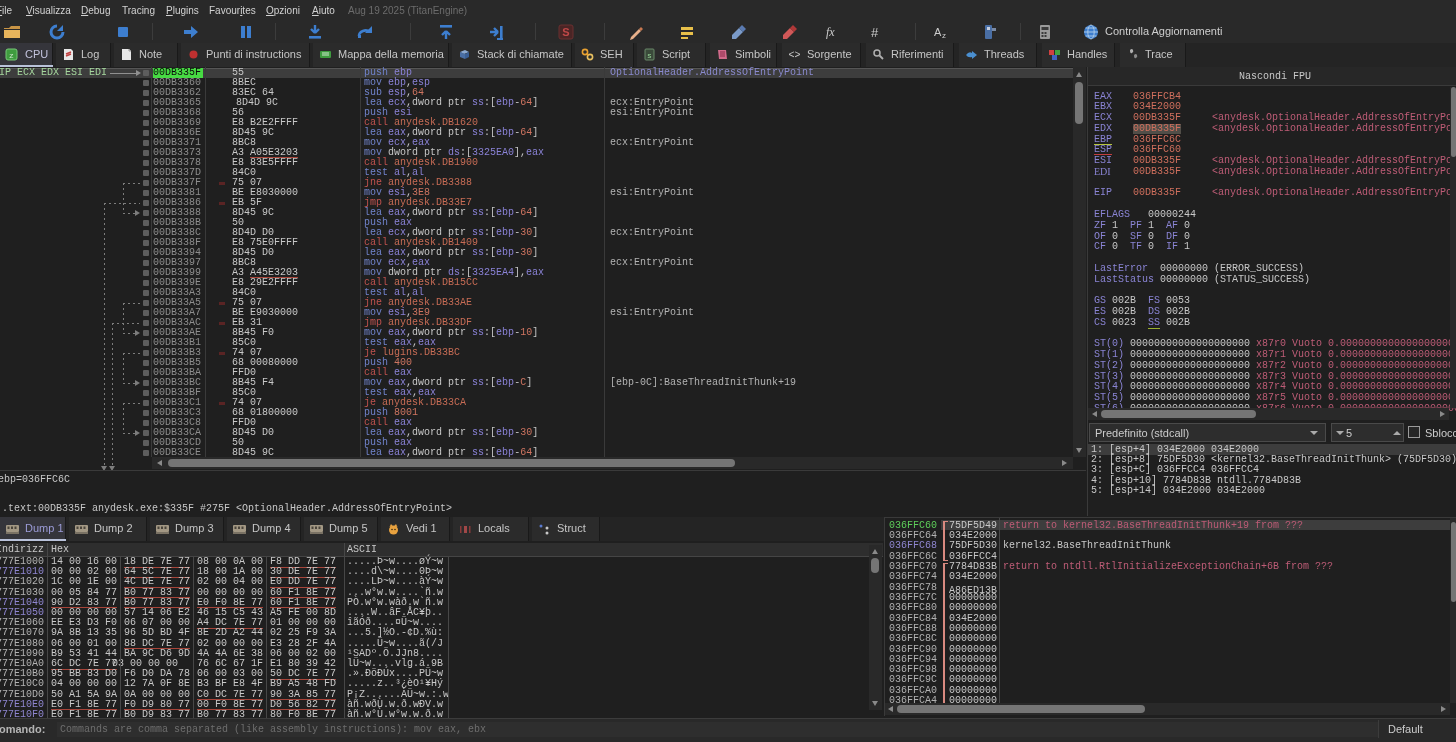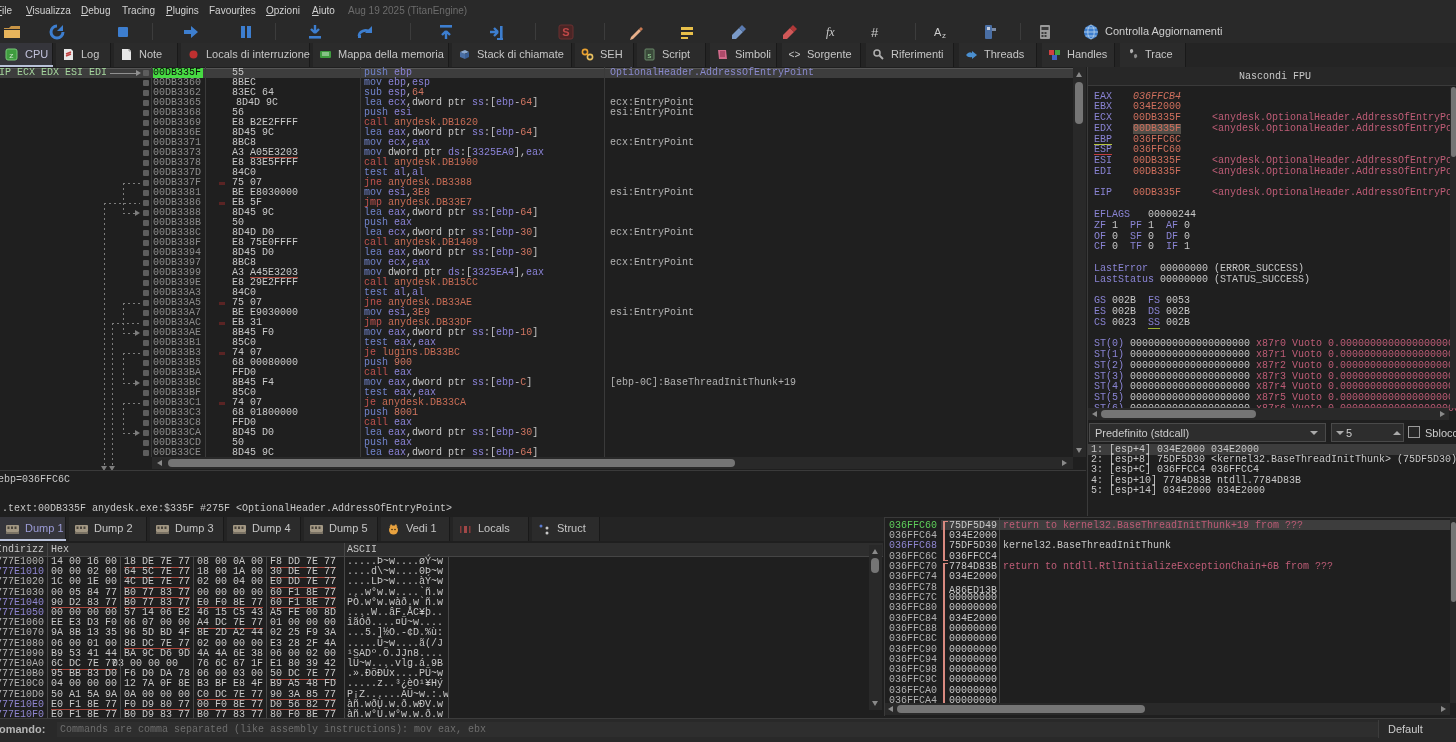--- a/index.html
+++ b/index.html
@@ -146,21 +146,21 @@
       <svg class="abs" style="left:6px;top:5px" width="13" height="13" viewBox="0 0 13 13">
         <path d="M2 1 h7 l2 2 v9 h-9z" fill="#e8e8e8"></path>
         <path d="M9 1 v2 h2" fill="none" stroke="#999"></path>
       </svg>
       <span class="tablbl" style="left:25px;color:#c6c6c6">Note</span>
     </div>
     <div class="tab" style="left:181px;width:129px;background:#2b2b2b">
       <svg class="abs" style="left:6px;top:5px" width="13" height="13" viewBox="0 0 13 13">
         <circle cx="6.5" cy="6.5" r="4" fill="#c03030"></circle>
       </svg>
-      <span class="tablbl" style="left:25px;color:#c6c6c6">Locals di interruzione</span>
+      <span class="tablbl" style="left:25px;color:#c6c6c6">Punti di instructions</span>
     </div>
     <div class="tab" style="left:313px;width:136px;background:#2b2b2b">
       <svg class="abs" style="left:6px;top:5px" width="13" height="13" viewBox="0 0 13 13">
         <rect x="1" y="3" width="11" height="7" rx="1" fill="#3f9b3f"></rect>
         <path d="M3 5 h7 M3 7 h7" stroke="#cde8cd" stroke-width="1"></path>
       </svg>
       <span class="tablbl" style="left:25px;color:#c6c6c6">Mappa della memoria</span>
     </div>
     <div class="tab" style="left:452px;width:120px;background:#2b2b2b">
       <svg class="abs" style="left:6px;top:5px" width="13" height="13" viewBox="0 0 13 13">
@@ -349,21 +349,21 @@
     <div class="row gy" style="left:153px;top:271px">00DB33B1</div>
     <div class="row w" style="left:232px;top:271px">85C0</div>
     <div class="row" style="left:364px;top:271px"><span class="mn">test</span><span class="pt"> </span><span class="rg">eax</span><span class="pt">,</span><span class="rg">eax</span></div>
     <div style="position:absolute;left:143px;top:283px;width:6px;height:6px;background:#5d5d5d;border-radius:1px"></div>
     <div class="row gy" style="left:153px;top:281px">00DB33B3</div>
     <div class="row w" style="left:232px;top:281px">74 07</div>
     <div class="row" style="left:364px;top:281px"><span class="red">je</span><span class="pt"> </span><span class="tgt">lugins.DB33BC</span></div>
     <div style="position:absolute;left:143px;top:293px;width:6px;height:6px;background:#5d5d5d;border-radius:1px"></div>
     <div class="row gy" style="left:153px;top:291px">00DB33B5</div>
     <div class="row w" style="left:232px;top:291px">68 00080000</div>
-    <div class="row" style="left:364px;top:291px"><span class="mn">push</span><span class="pt"> </span><span class="nm">900</span></div>
+    <div class="row" style="left:364px;top:291px"><span class="mn">push</span><span class="pt"> </span><span class="nm">400</span></div>
     <div style="position:absolute;left:143px;top:303px;width:6px;height:6px;background:#5d5d5d;border-radius:1px"></div>
     <div class="row gy" style="left:153px;top:301px">00DB33BA</div>
     <div class="row w" style="left:232px;top:301px">FFD0</div>
     <div class="row" style="left:364px;top:301px"><span class="red">call</span><span class="pt"> </span><span class="rg">eax</span></div>
     <div style="position:absolute;left:143px;top:313px;width:6px;height:6px;background:#5d5d5d;border-radius:1px"></div>
     <div class="row gy" style="left:153px;top:311px">00DB33BC</div>
     <div class="row w" style="left:232px;top:311px">8B45 F4</div>
     <div class="row" style="left:364px;top:311px"><span class="mn">mov</span><span class="pt"> </span><span class="rg">eax</span><span class="pt">,</span><span class="pt">dword ptr </span><span class="rg">ss</span><span class="pt">:[</span><span class="rg">ebp</span><span class="pt">-</span><span class="nm">C</span><span class="pt">]</span></div>
     <div class="row cmt" style="left:610px;top:311px">[ebp-0C]:BaseThreadInitThunk+19</div>
     <div style="position:absolute;left:143px;top:323px;width:6px;height:6px;background:#5d5d5d;border-radius:1px"></div>
@@ -440,37 +440,37 @@
     <div class="arr" style="left:1076px;top:381px;border-top:5px solid #8a8a8a;border-left:3px solid transparent;border-right:3px solid transparent"></div>
     <div class="sb-thumb" style="left:1075px;top:15px;width:8px;height:42px"></div>
   </div>
 <div style="position:absolute;left:0;top:470px;width:1086px;height:1px;background:#3a3a3a"></div>
 <div class="row" style="left:-2px;top:475px;color:#c8c8c8;">ebp=036FFC6C</div>
 <div class="row" style="left:2px;top:504px;color:#c8c8c8;">.text:00DB335F anydesk.exe:$335F #275F &lt;OptionalHeader.AddressOfEntryPoint&gt;</div>
 <div style="position:absolute;left:1087px;top:67px;width:369px;height:449px;overflow:hidden;background:#1f1f1f;border-left:1px solid #3a3a3a">
     <div style="position:absolute;left:0;top:0;width:369px;height:19px;background:#272727;border-bottom:1px solid #3a3a3a"></div>
     <div class="row w" style="left:151px;top:5px">Nascondi FPU</div>
     <div class="row regname" style="left:6px;top:24.5px;">EAX</div>
-    <div class="row regval" style="left:45px;top:24.5px;font-style:italic;">036FFCB4</div>
+    <div class="row regval" style="left:45px;top:24.5px;">036FFCB4</div>
     <div class="row regname" style="left:6px;top:35.3px;">EBX</div>
     <div class="row regval" style="left:45px;top:35.3px;">034E2000</div>
     <div class="row regname" style="left:6px;top:46.0px;">ECX</div>
     <div class="row regval" style="left:45px;top:46.0px;">00DB335F</div>
     <div class="row ann" style="left:124px;top:46.0px">&lt;anydesk.OptionalHeader.AddressOfEntryPoint&gt;</div>
     <div class="row regname" style="left:6px;top:56.8px;">EDX</div>
     <div class="row regval" style="left:45px;top:56.8px;background:#514e48;">00DB335F</div>
     <div class="row ann" style="left:124px;top:56.8px">&lt;anydesk.OptionalHeader.AddressOfEntryPoint&gt;</div>
     <div class="row regname" style="left:6px;top:67.6px;border-bottom:1px solid #b7c53d;">EBP</div>
     <div class="row regval" style="left:45px;top:67.6px;">036FFC6C</div>
     <div class="row regname" style="left:6px;top:78.3px;border-bottom:1px solid #c23d3d;">ESP</div>
     <div class="row regval" style="left:45px;top:78.3px;">036FFC60</div>
     <div class="row regname" style="left:6px;top:89.1px;">ESI</div>
     <div class="row regval" style="left:45px;top:89.1px;">00DB335F</div>
     <div class="row ann" style="left:124px;top:89.1px">&lt;anydesk.OptionalHeader.AddressOfEntryPoint&gt;</div>
-    <div class="row regname" style="left:6px;top:99.9px;">EDI</div>
+    <div class="row regname" style="left:6px;top:99.9px;font-family:Liberation Serif, serif;">EDI</div>
     <div class="row regval" style="left:45px;top:99.9px;">00DB335F</div>
     <div class="row ann" style="left:124px;top:99.9px">&lt;anydesk.OptionalHeader.AddressOfEntryPoint&gt;</div>
     <div class="row regname" style="left:6px;top:121.4px;">EIP</div>
     <div class="row regval" style="left:45px;top:121.4px;">00DB335F</div>
     <div class="row ann" style="left:124px;top:121.4px">&lt;anydesk.OptionalHeader.AddressOfEntryPoint&gt;</div>
     <div class="row" style="left:6px;top:143.0px"><span class="regname">EFLAGS</span><span class="w">   00000244</span></div>
     <div class="row" style="left:6px;top:153.7px"><span class="regname">ZF</span><span class="w"> 1  </span><span class="regname">PF</span><span class="w"> 1  </span><span class="regname">AF</span><span class="w"> 0</span></div>
     <div class="row" style="left:6px;top:164.5px"><span class="regname">OF</span><span class="w"> 0  </span><span class="regname">SF</span><span class="w"> 0  </span><span class="regname">DF</span><span class="w"> 0</span></div>
     <div class="row" style="left:6px;top:175.3px"><span class="regname">CF</span><span class="w"> 0  </span><span class="regname">TF</span><span class="w"> 0  </span><span class="regname">IF</span><span class="w"> 1</span></div>
     <div class="row" style="left:6px;top:196.8px"><span class="regname">LastError</span><span class="w">  00000000 (ERROR_SUCCESS)</span></div>

